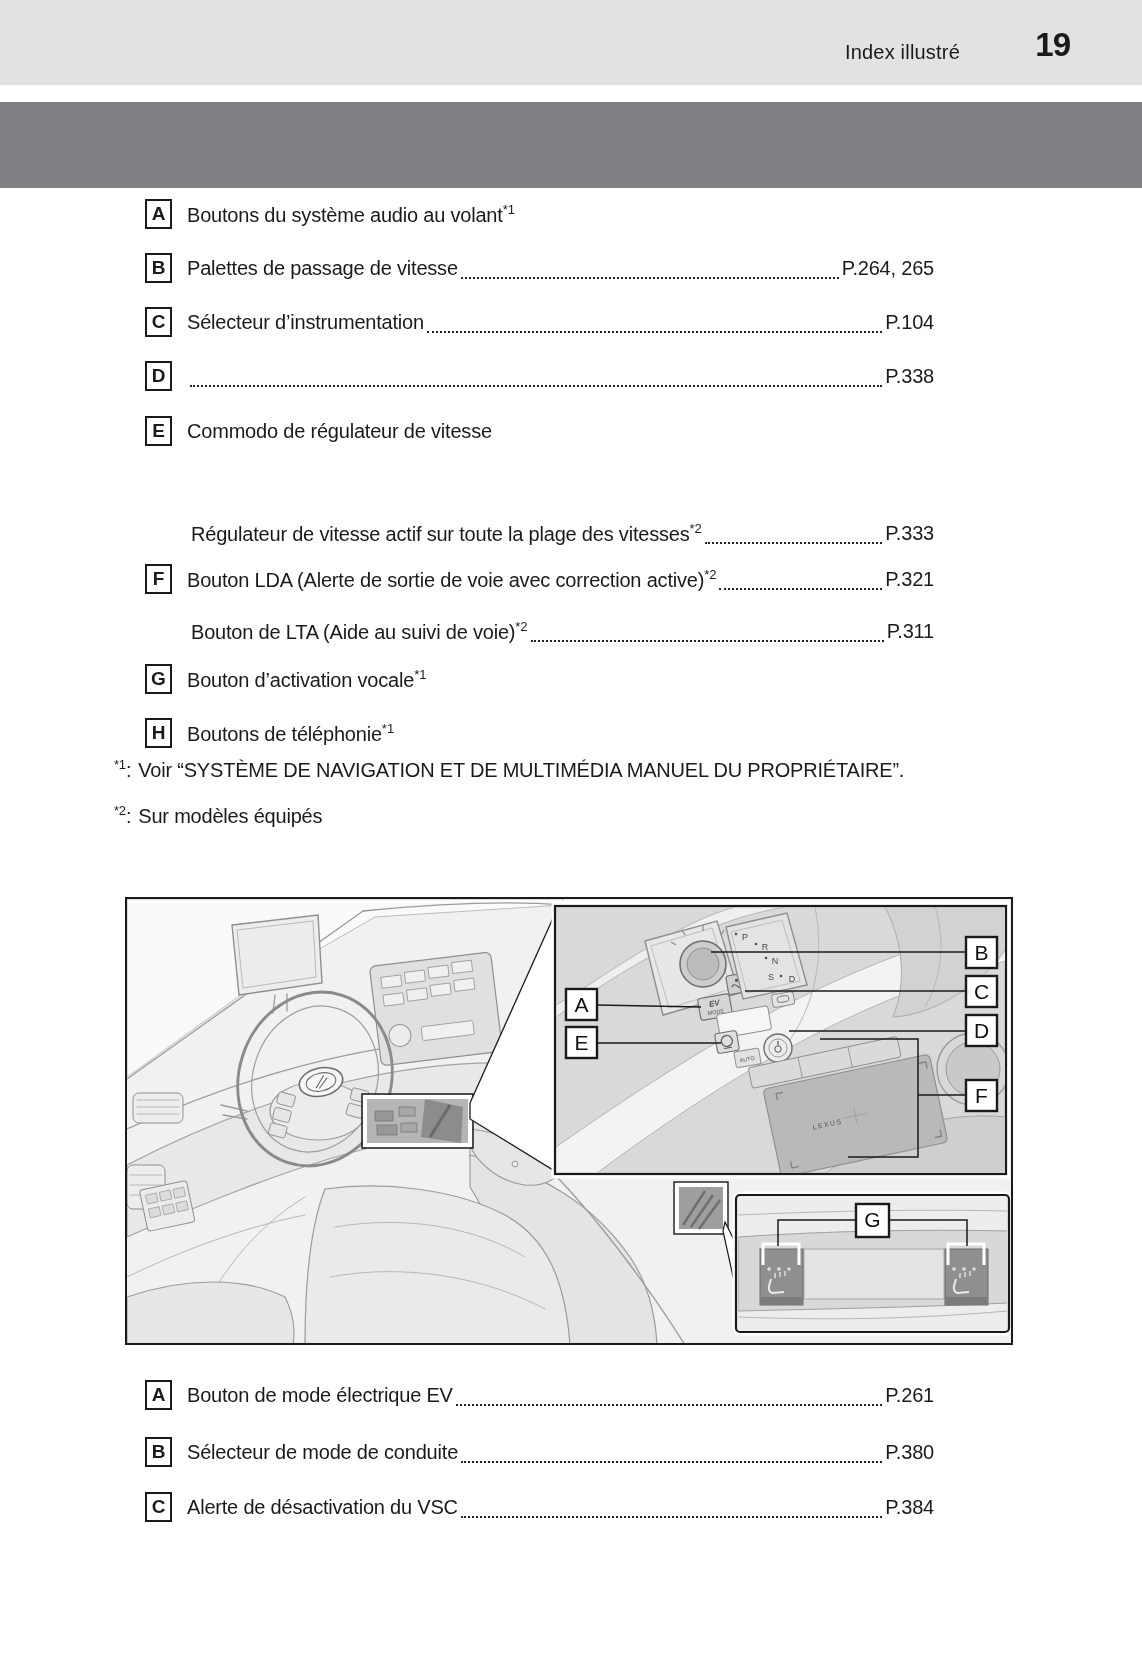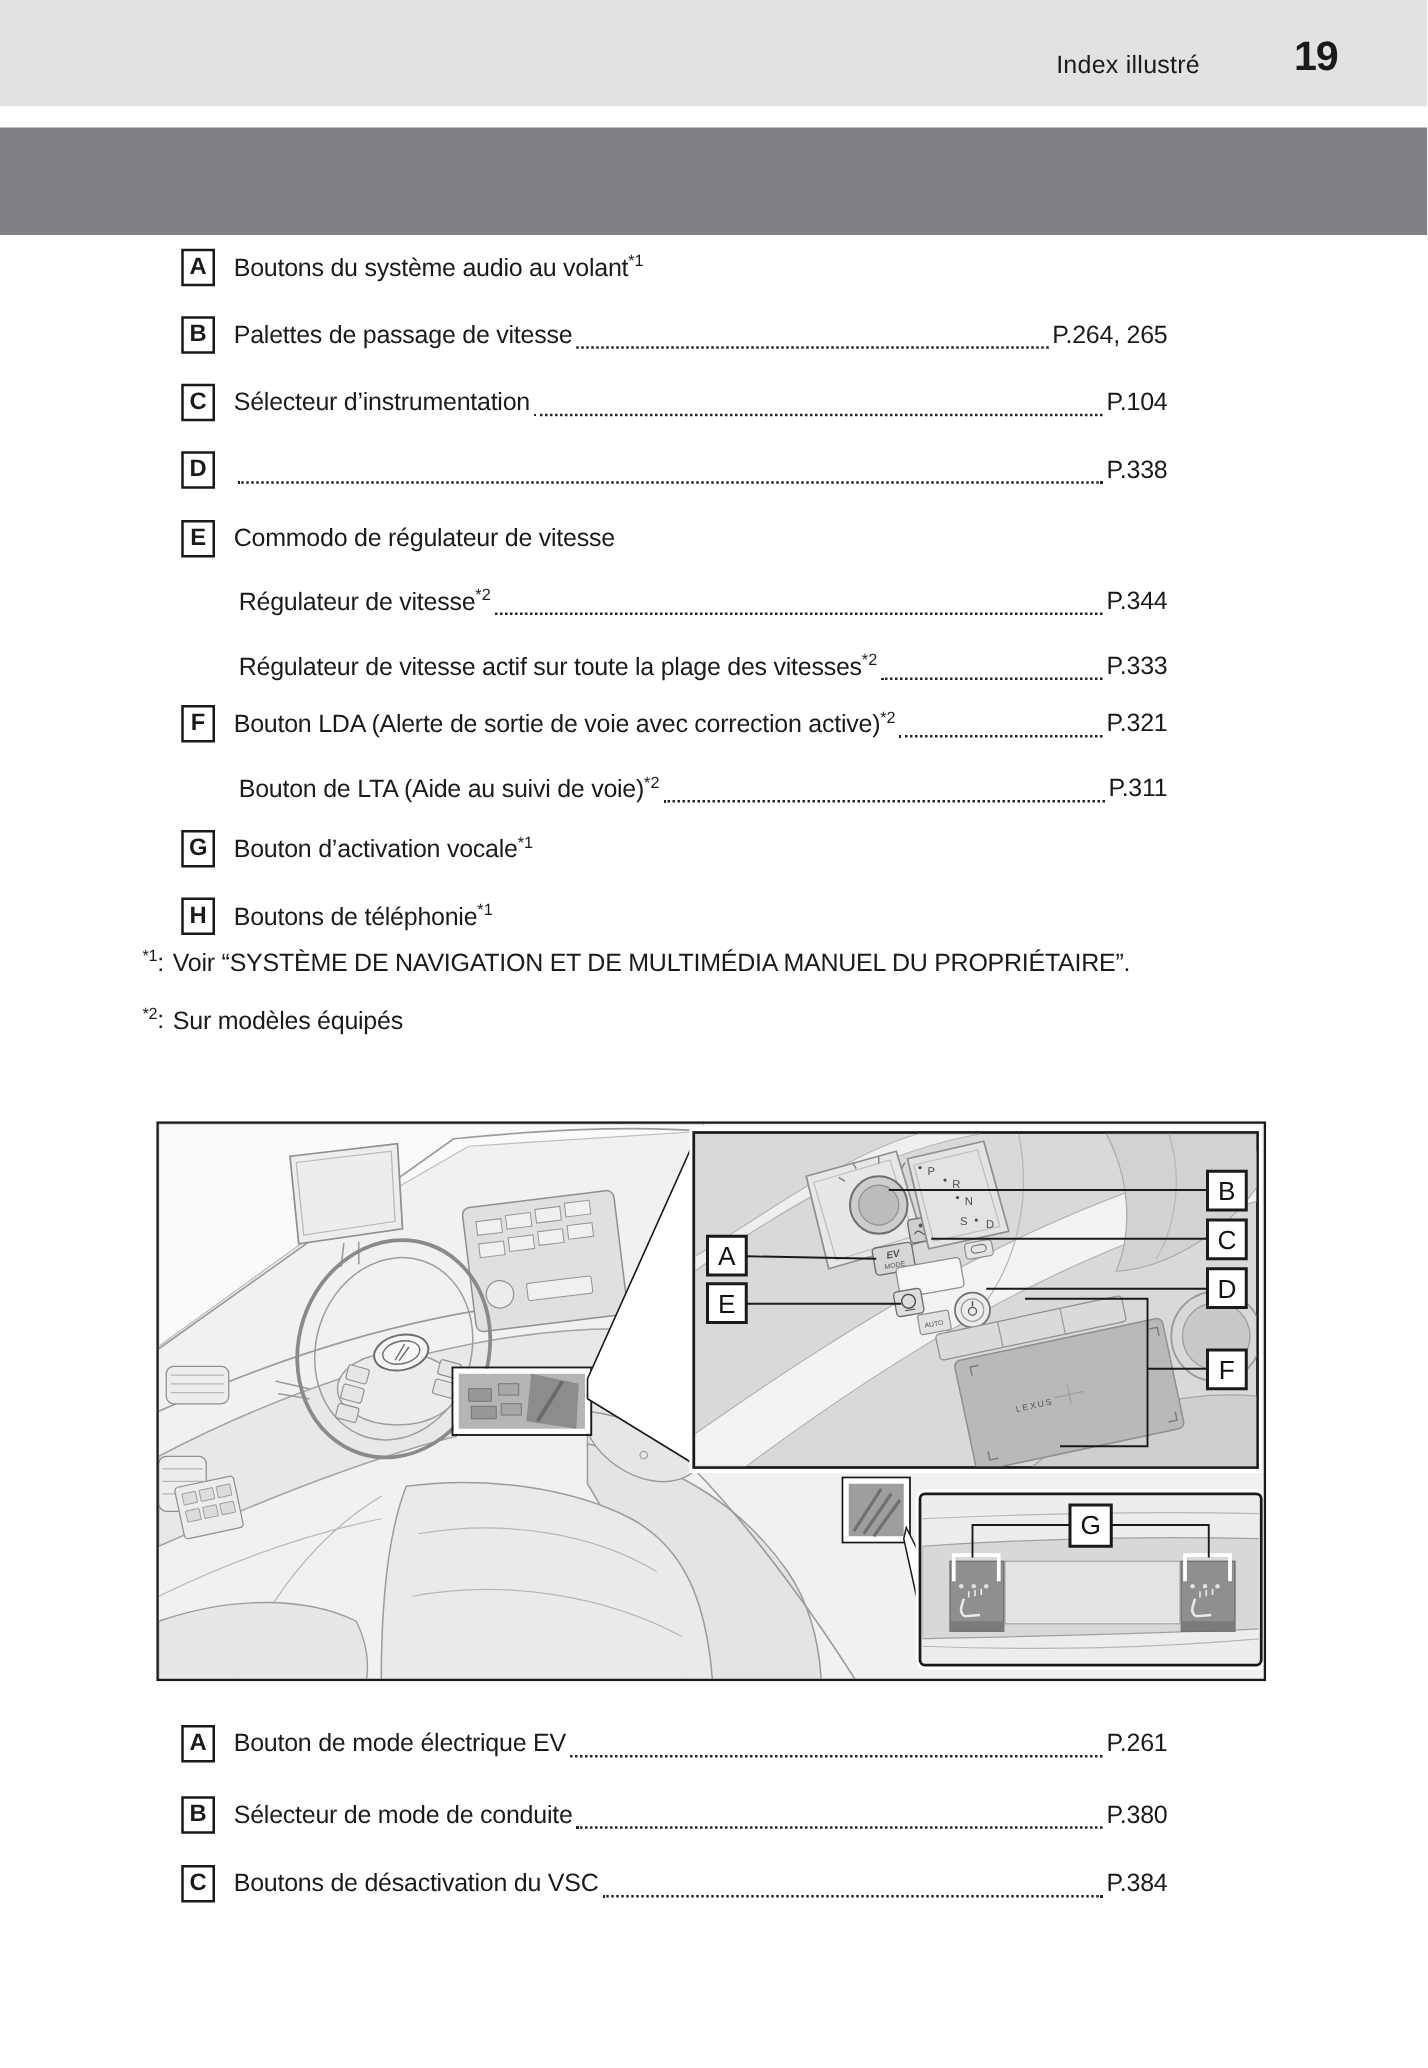--- a/index.html
+++ b/index.html
@@ -78,25 +78,20 @@
         <span>D</span>
       </span>
     <span class="dots"></span>
     <span class="pnum">P.338</span>
   </div>
   <div class="row" style="top:414px">
     <span class="kbox">
         <span>E</span>
       </span>
     <span class="itext"><span>Commodo de régulateur de vitesse</span></span>
-  </div>
-  <div class="row sub" style="top:464px">
-    <span class="itext"><span>Régulateur de vitesse</span><sup>*2</sup></span>
-    <span class="dots"></span>
-    <span class="pnum">P.344</span>
   </div>
   <div class="row sub" style="top:516px">
     <span class="itext"><span>Régulateur de vitesse actif sur toute la plage des vitesses</span><sup>*2</sup></span>
     <span class="dots"></span>
     <span class="pnum">P.333</span>
   </div>
   <div class="row" style="top:562px">
     <span class="kbox">
         <span>F</span>
       </span>
@@ -379,18 +374,18 @@
         <span>B</span>
       </span>
     <span class="itext"><span>Sélecteur de mode de conduite</span></span>
     <span class="dots"></span>
     <span class="pnum">P.380</span>
   </div>
   <div class="row" style="top:1490px">
     <span class="kbox">
         <span>C</span>
       </span>
-    <span class="itext"><span>Boutons de désactivation du VSC</span></span>
+    <span class="itext"><span>Alerte de désactivation du VSC</span></span>
     <span class="dots"></span>
     <span class="pnum">P.384</span>
   </div>
 
 </div>
 
 </body></html>

